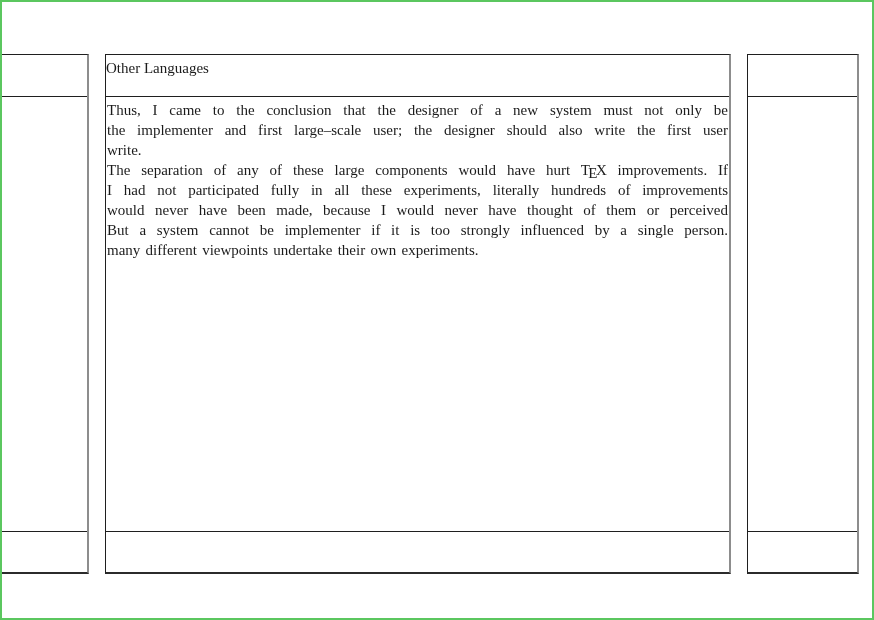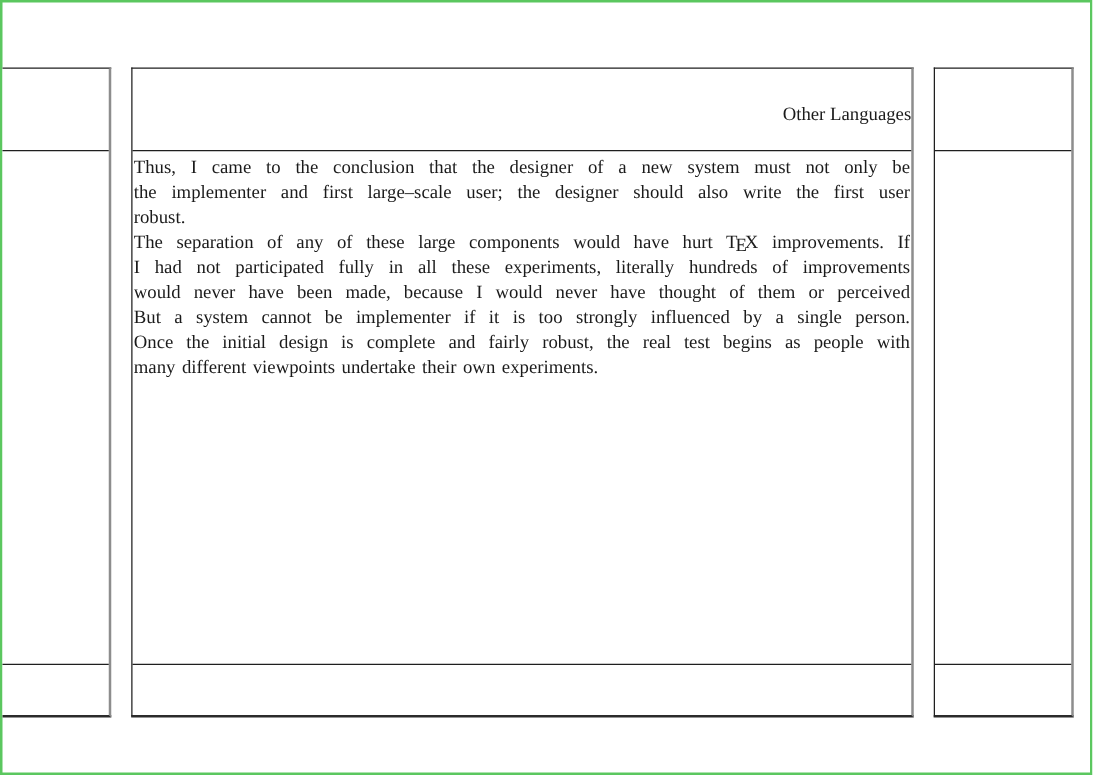--- a/index.html
+++ b/index.html
@@ -31,26 +31,25 @@
     flex-direction: column;
   }
   .slide-left  { left: -16px; width: 103px; }
   .slide-main  { left: 103px; width: 626px; }
   .slide-right { left: 745px; width: 112px; }
 
   .slide-header {
     height: 38px;
     flex: 0 0 38px;
     border-bottom: 1.5px solid #1f1f1f;
-    text-align: right;
+    text-align: left;
     font-size: 15px;
     line-height: 20px;
     padding-top: 3px;
     box-sizing: content-box;
-    margin-top: 24px;
   }
   .slide-body {
     flex: 1 1 auto;
     overflow: hidden;
     padding: 3px 1px 0 1px;
   }
   .slide-footer {
     flex: 0 0 40px;
     height: 40px;
     border-top: 1.5px solid #1f1f1f;
@@ -87,26 +86,25 @@
     <div class="slide-footer"></div>
   </div>
 
   <div class="slide slide-main">
     <div class="slide-header">
       <span>Other Languages</span>
     </div>
     <div class="slide-body" id="slide-body">
         <div class="line"><span>Thus, I came to the conclusion that the designer of a new system must not only be</span></div>
         <div class="line"><span>the implementer and first large–scale user; the designer should also write the first user</span></div>
-        <div class="line para-end"><span>robust.</span></div>
+        <div class="line para-end"><span>write.</span></div>
         <div class="line"><span>The separation of any of these large components would have hurt T</span><span class="tex-e">E</span><span>X improvements. If</span></div>
         <div class="line"><span>I had not participated fully in all these experiments, literally hundreds of improvements</span></div>
         <div class="line"><span>would never have been made, because I would never have thought of them or perceived</span></div>
         <div class="line"><span>But a system cannot be implementer if it is too strongly influenced by a single person.</span></div>
-        <div class="line"><span>Once the initial design is complete and fairly robust, the real test begins as people with</span></div>
         <div class="line para-end"><span>many different viewpoints undertake their own experiments.</span></div>
       </div>
     <div class="slide-footer"></div>
   </div>
 
   <div class="slide slide-right">
     <div class="slide-header"></div>
     <div class="slide-body"></div>
     <div class="slide-footer"></div>
   </div>

